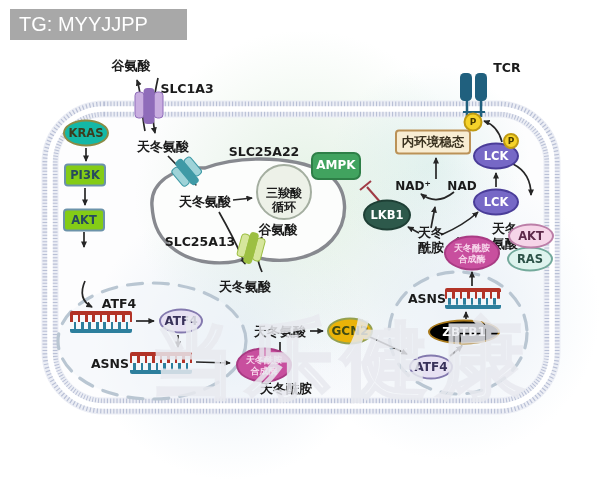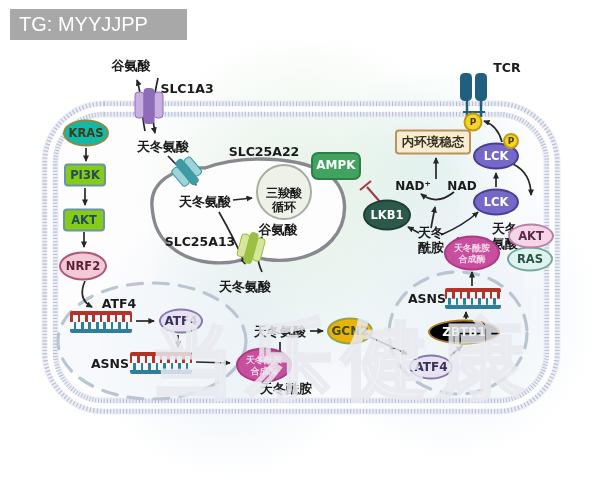--- a/index.html
+++ b/index.html
@@ -179,21 +179,20 @@
   <div class="lbl small" style="left:462px;top:186px;">NAD</div>
   <div class="lbl" style="left:431px;top:240px;">天冬
 酰胺</div>
   <div class="lbl" style="left:505px;top:236px;">天冬
 氨酸</div>
   <div class="lbl gene" style="left:507px;top:68px;">TCR</div>
 
   <div class="node kras" style="left:86px;top:133px;width:46px;height:27px;">KRAS</div>
   <div class="node blue rect" style="left:85px;top:175px;width:42px;height:23px;">PI3K</div>
   <div class="node blue rect" style="left:84px;top:220px;width:42px;height:23px;">AKT</div>
-  <div class="node nrf2" style="left:83px;top:266px;width:48px;height:29px;">NRF2</div>
   <div class="node atf4" style="left:181px;top:321px;width:44px;height:25px;">ATF4</div>
   <div class="node atf4" style="left:431px;top:367px;width:44px;height:25px;">ATF4</div>
   <div class="node enzyme" style="left:264px;top:365px;width:56px;height:35px;">天冬酰胺
 合成酶</div>
   <div class="node enzyme" style="left:472px;top:253px;width:56px;height:35px;">天冬酰胺
 合成酶</div>
   <div class="node gcn2" style="left:350px;top:331px;width:46px;height:27px;">GCN2</div>
   <div class="node ampk" style="left:336px;top:166px;width:50px;height:28px;">AMPK</div>
   <div class="node lkb1" style="left:387px;top:215px;width:48px;height:31px;">LKB1</div>
   <div class="node homeo" style="left:433px;top:142px;width:76px;height:25px;">内环境稳态</div>

